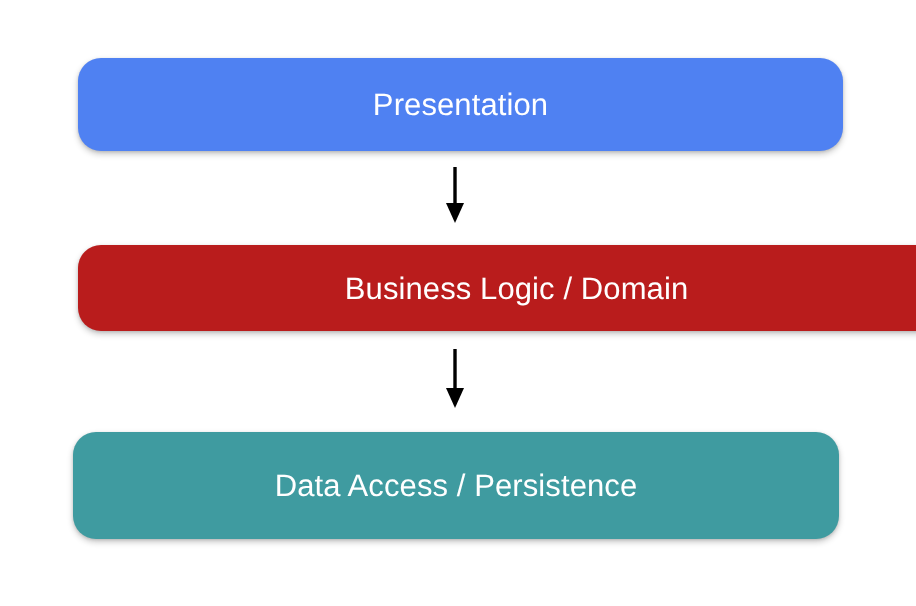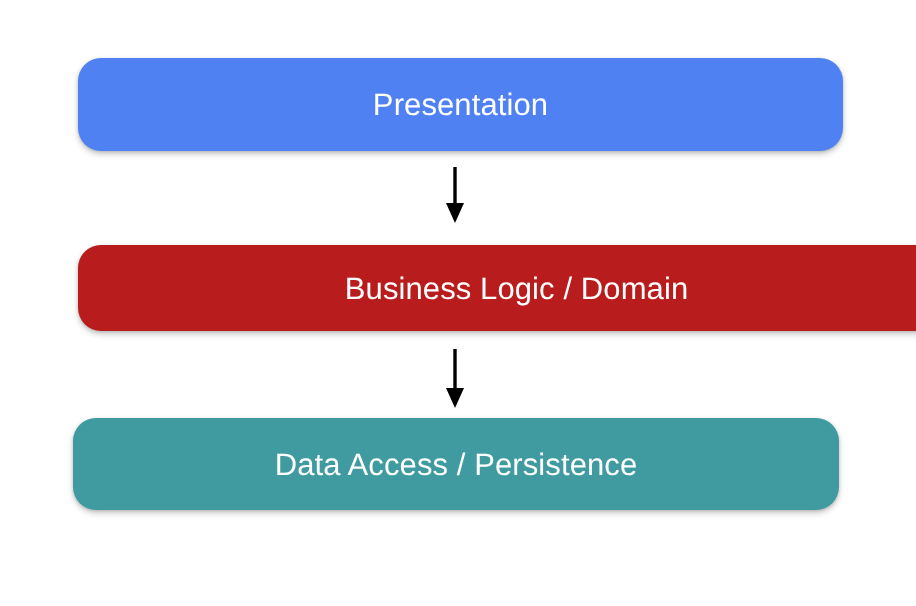--- a/index.html
+++ b/index.html
@@ -54,23 +54,23 @@
   #layer-business-logic {
     left: 78px;
     top: 245px;
     width: 877px;
     height: 86px;
     background: #b91c1c;
   }
 
   #layer-data-access {
     left: 73px;
-    top: 418px;
+    top: 432px;
     width: 766px;
-    height: 92px;
+    height: 107px;
     background: #3f9ba0;
   }
 
   
   .connector-arrow {
     position: absolute;
     left: 0;
     top: 0;
     overflow: visible;
   }

